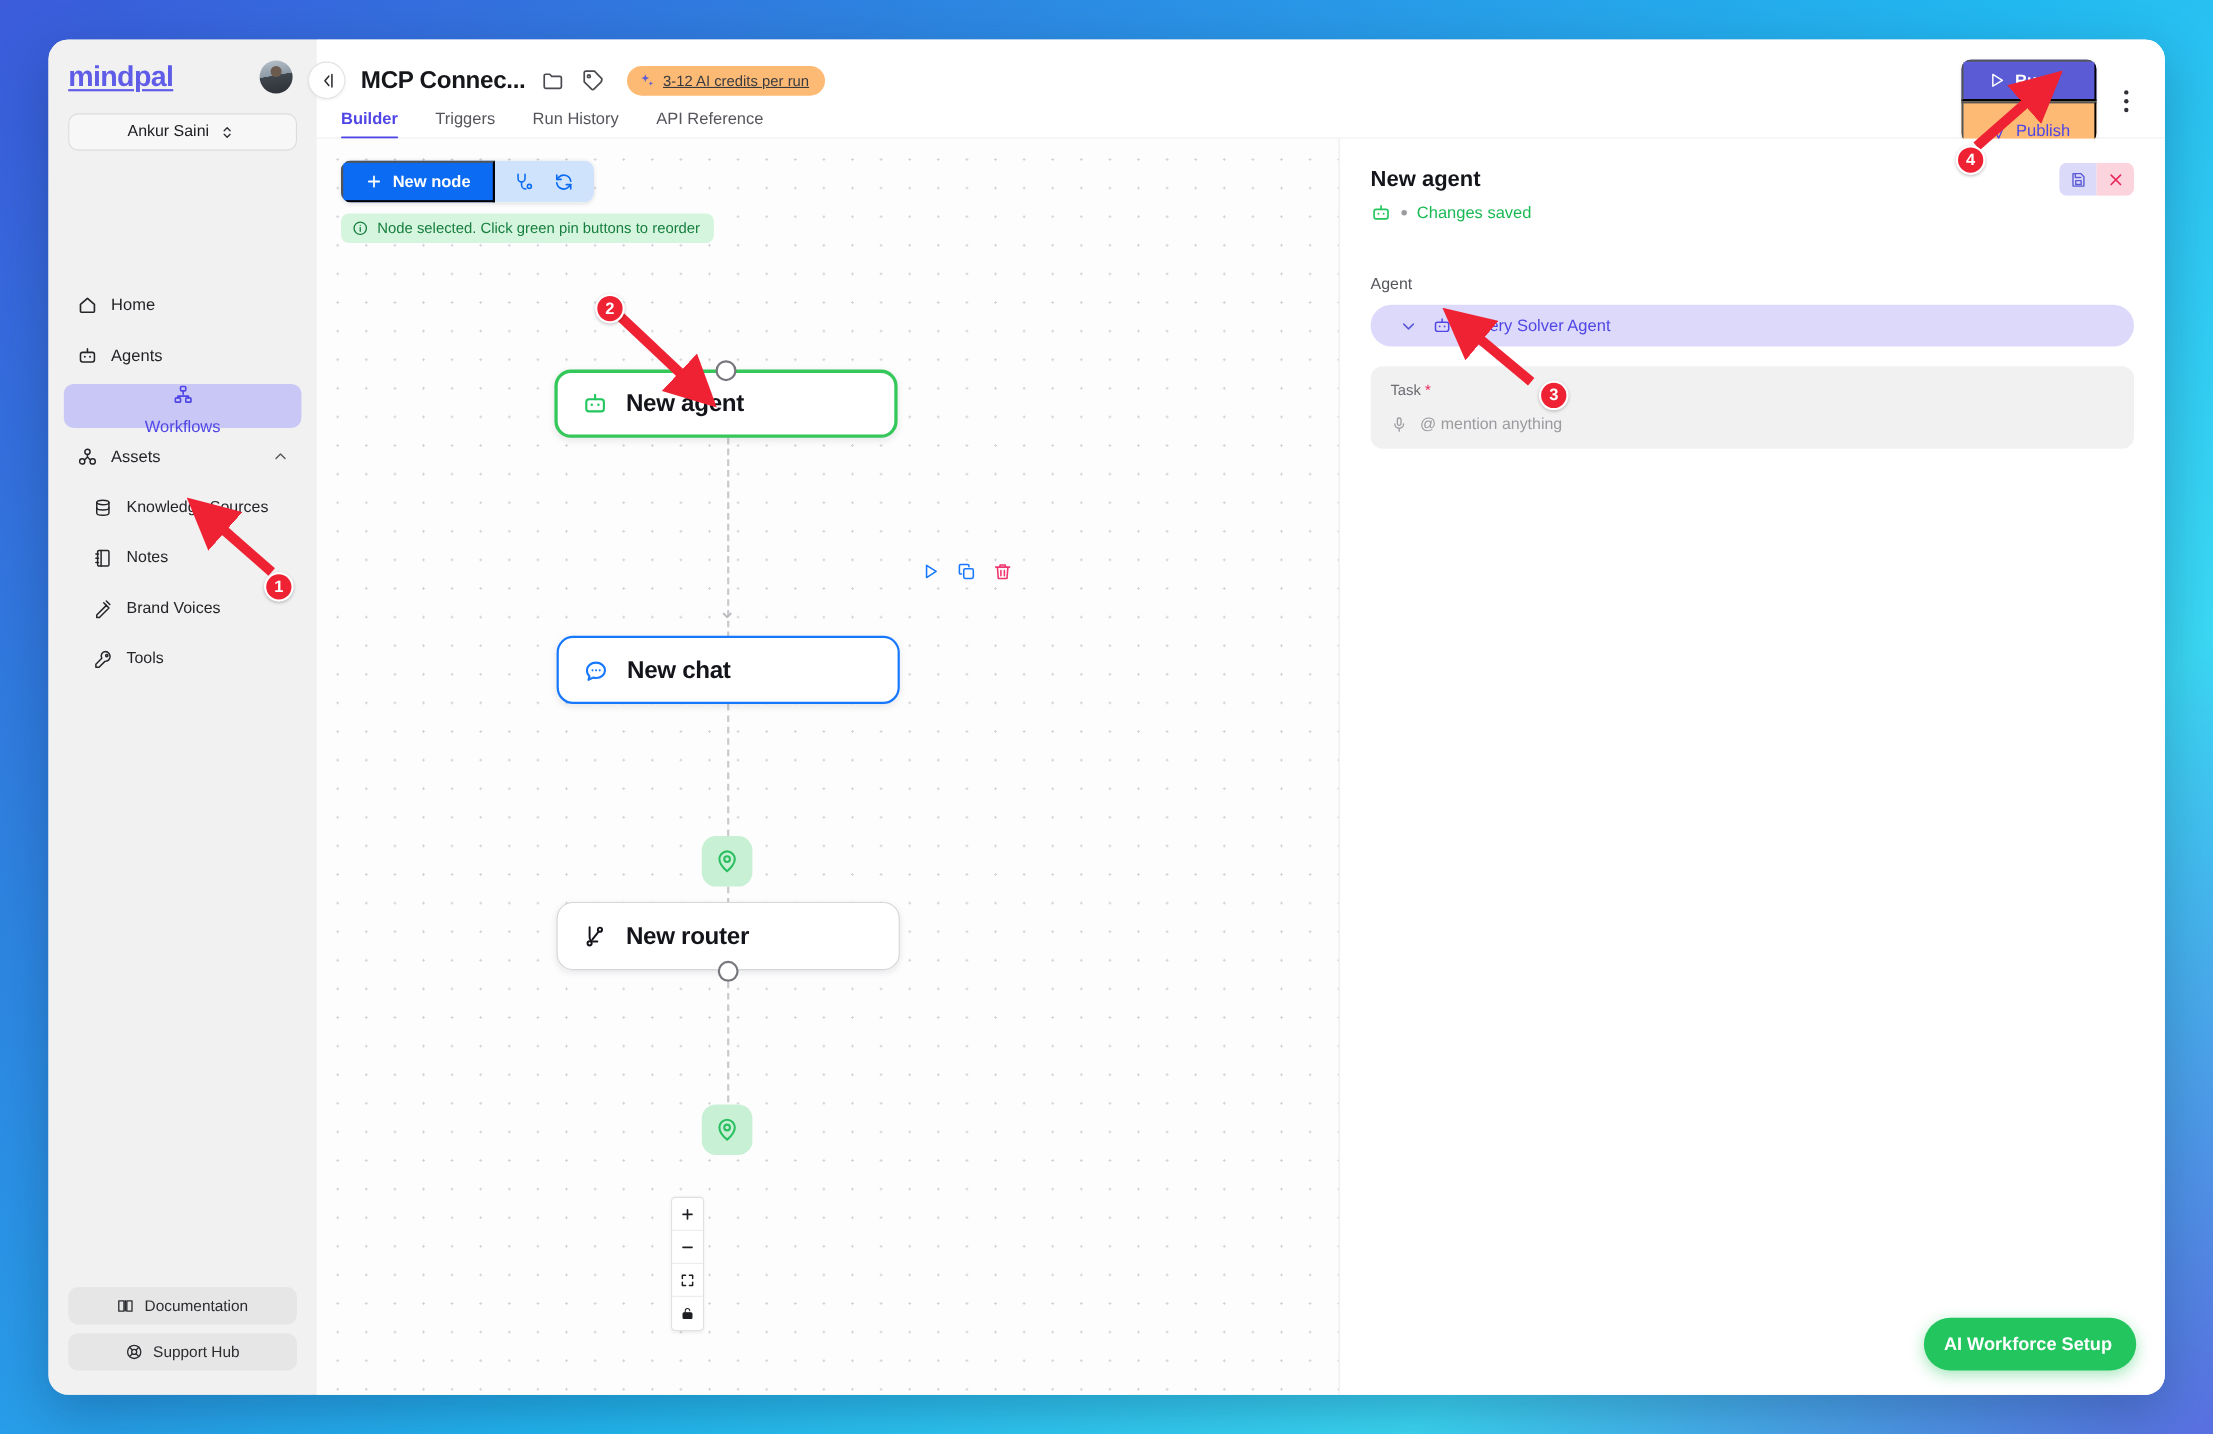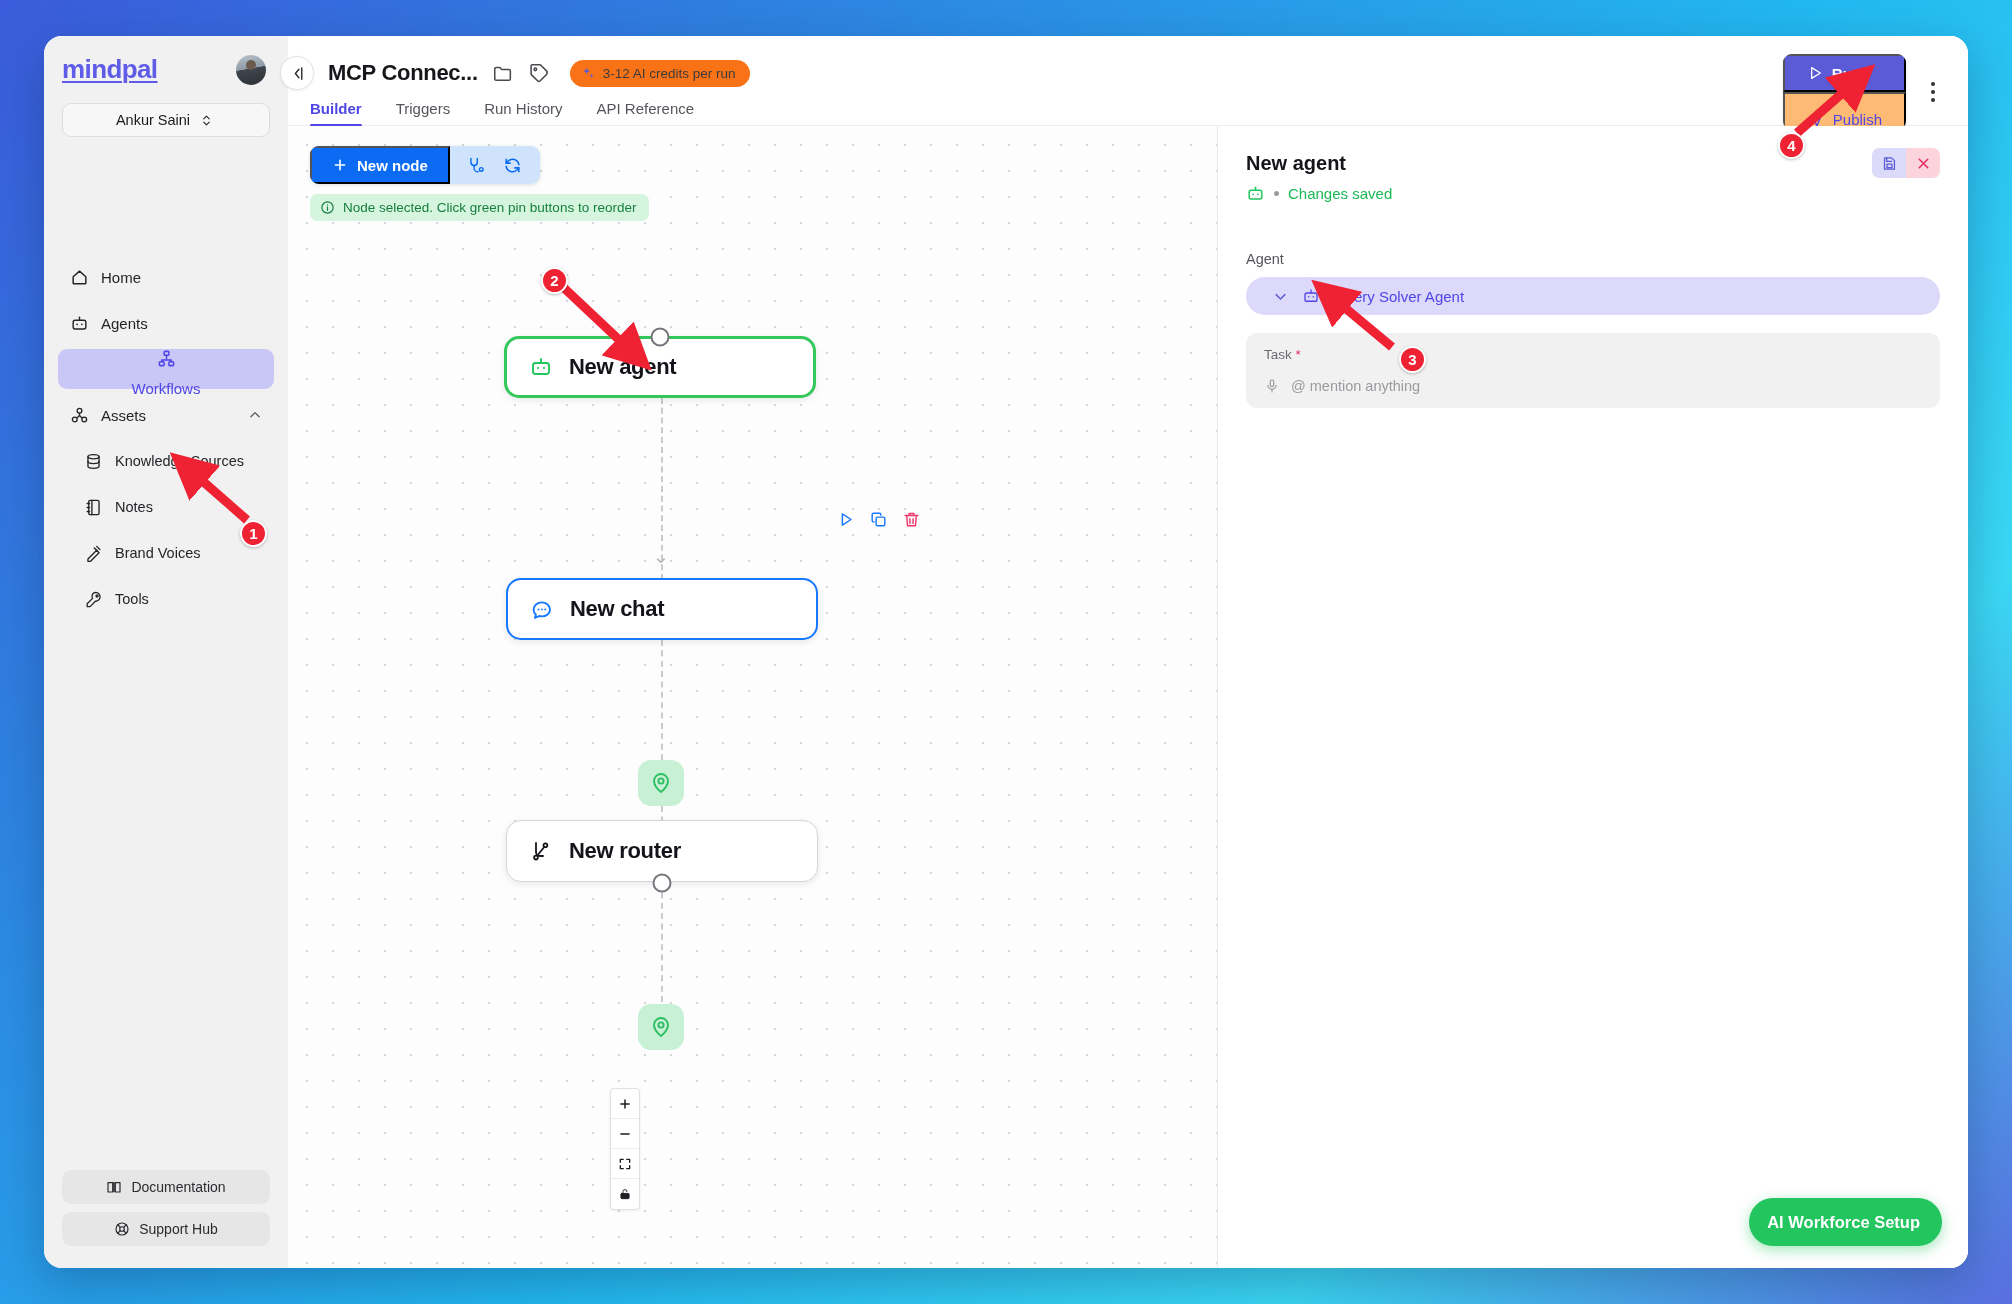--- a/index.html
+++ b/index.html
@@ -89,23 +89,24 @@
     width: 34px; height: 34px; border-radius: 50%;
     background: #fff; border: 1px solid #e3e3e6;
     display: flex; align-items: center; justify-content: center;
     margin-left: -30px; box-shadow: 0 1px 3px rgba(0,0,0,.07);
     flex: 0 0 34px;
   }
   .wf-title { font-size: 22px; font-weight: 700; color: #16171a; letter-spacing: -.3px; }
   .ticon { width: 22px; height: 22px; color: #4a4b50; display:block; }
   .credits {
     display: inline-flex; align-items: center; gap: 7px;
-    background: #f97316; border-radius: 16px;
+    background: #fdba74; border-radius: 16px;
     padding: 6px 14px 6px 11px; font-size: 13.5px; color: #3a3b40;
     margin-left: 6px;
+    text-decoration: underline;
   }
   .topright {
     position: absolute; right: 22px; top: 18px;
     display: flex; align-items: center; gap: 14px;
   }
   .runpub { display: flex; border-radius: 9px; overflow: hidden; box-shadow: 0 1px 3px rgba(0,0,0,.10); flex-direction: column; }
   .btn-run {
     background: #5b5bd6; color: #fff; font-size: 15px; font-weight: 600;
     padding: 0 22px; height: 38px; display: flex; align-items: center; gap: 9px;
   }

